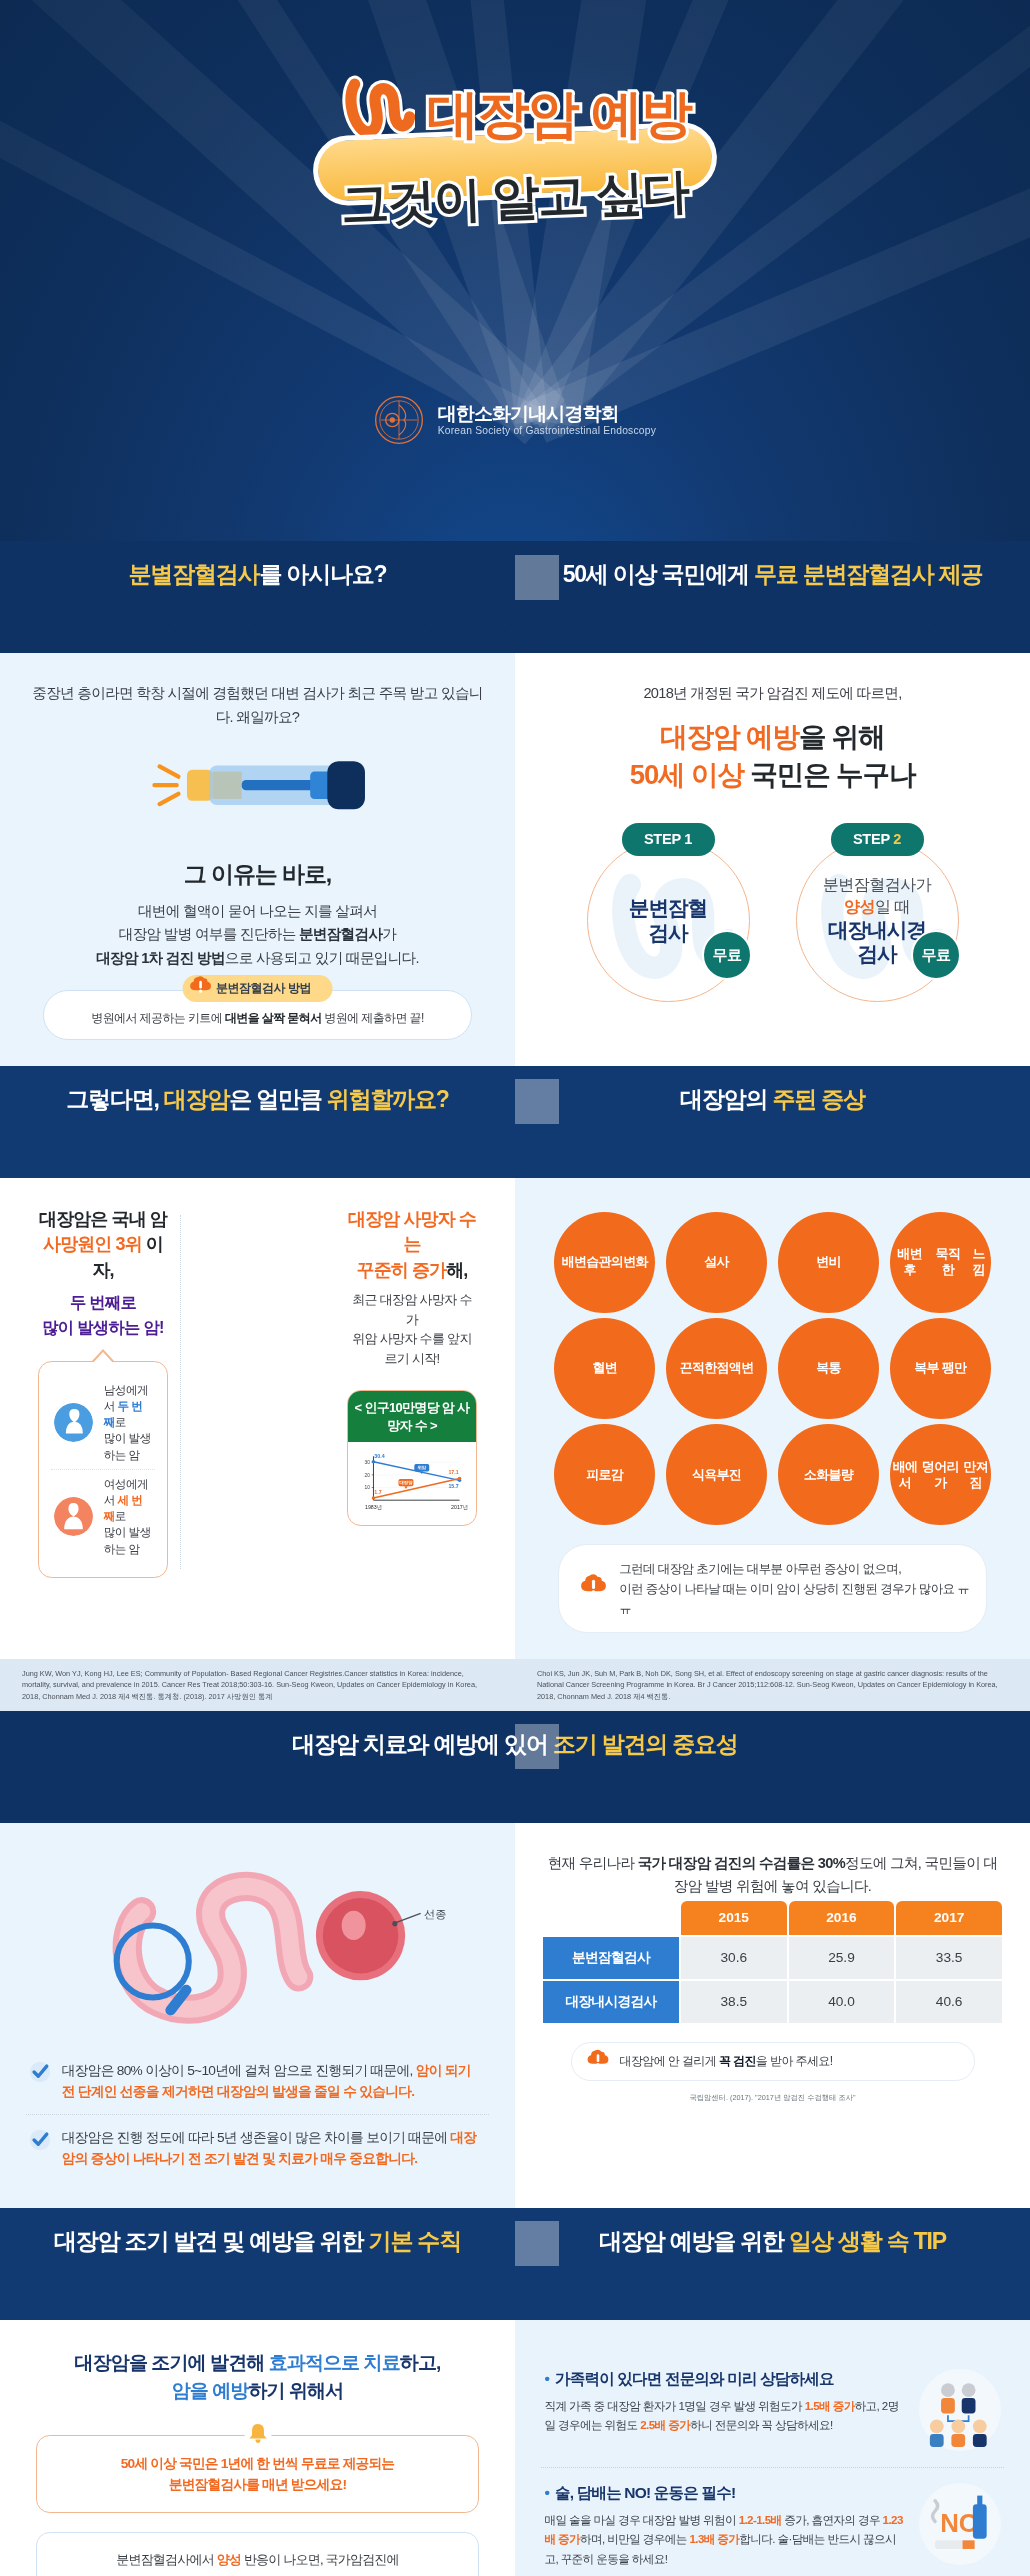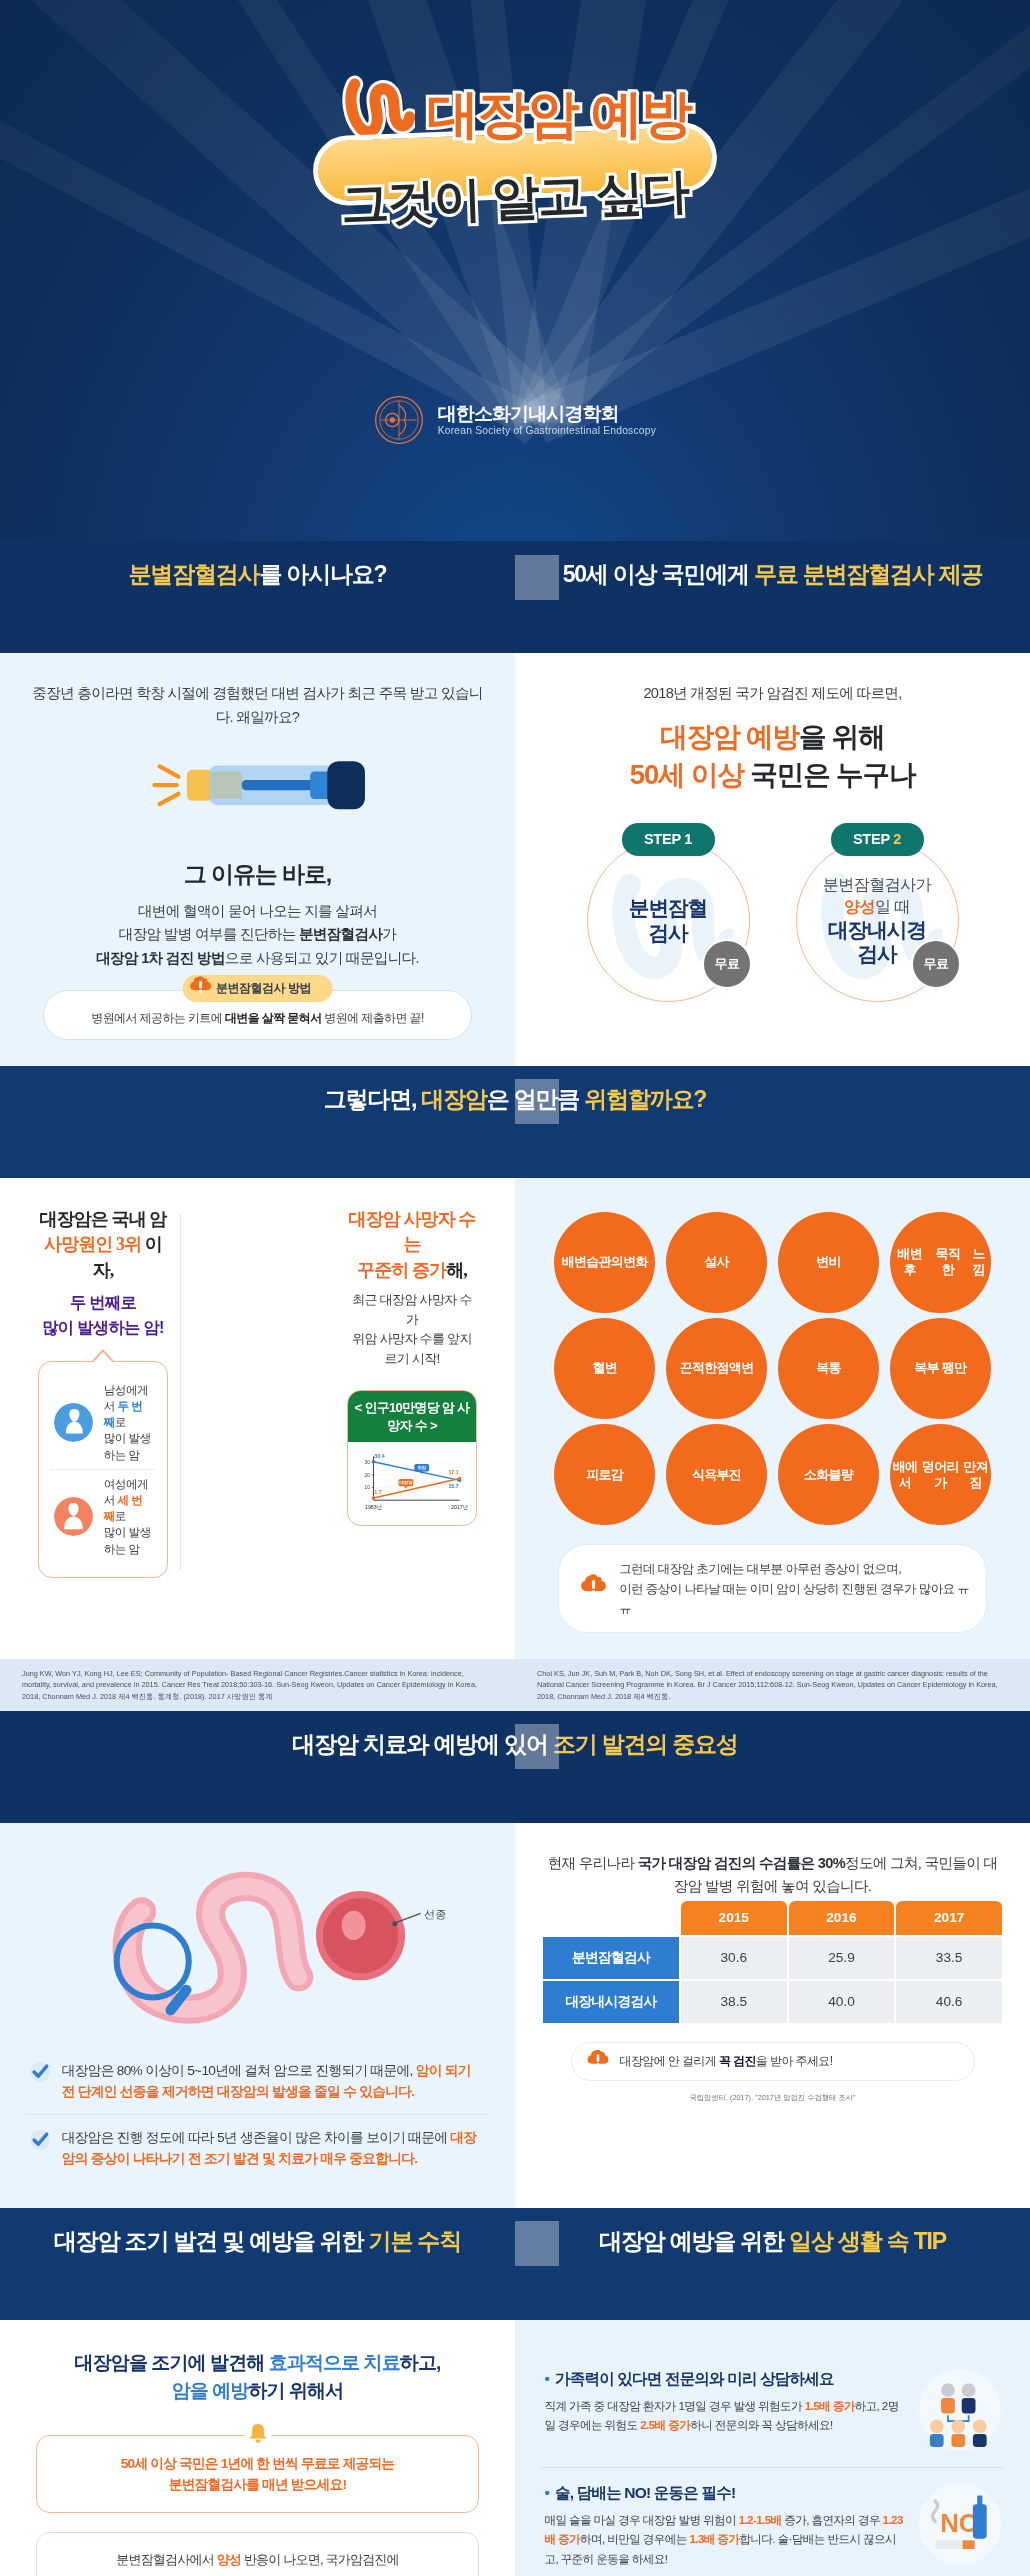--- a/index.html
+++ b/index.html
@@ -128,32 +128,32 @@
   .step-circle {
     margin: -16.3px auto 0; width: 163px; height: 163px; border-radius: 50%;
     border: 1.7px solid #f4b68e; display:flex; flex-direction:column;
     align-items:center; justify-content:center; position: relative; background: transparent;
   }
   .colon-bg { position:absolute; inset:0; display:flex; align-items:center; justify-content:center; opacity:.5; }
   .step-sub { position:relative; font-size: 16px; color:#4a5058; line-height:1.35; letter-spacing:-0.5px; }
   .step-sub .pos { color:#f26a21; font-weight:bold; }
   .step-main { position:relative; font-size: 20.6px; font-weight:bold; color:#17356b; line-height:1.2; letter-spacing:-1px; }
   .free {
-    position:absolute; right: -3.4px; bottom: 12px; width: 50px; height: 50px; border-radius: 50%;
-    background: #737373; border: 2.6px solid #ffffff;
+    position:absolute; right: -3.4px; bottom: 21px; width: 50px; height: 50px; border-radius: 50%;
+    background: #0f766e; border: 2.6px solid #ffffff;
     display:flex; align-items:center; justify-content:center;
-    color:#ffffff; font-size: 13px; font-weight:bold; letter-spacing:-0.5px;
+    color:#ffffff; font-size: 15px; font-weight:bold; letter-spacing:-0.5px;
   }
 
   
   .two-up { display:flex; gap: 0; }
   .two-up > div { flex:1; padding: 0 12px; }
   .vdash { width:0; border-left: 1.7px dotted #c9d6e4; margin: 8.6px 0; }
 
-  .stat-title { text-align:center; font-size: 18px; font-weight:bold; line-height:1.42; letter-spacing:-0.9px; color:#23282d;font-family:Liberation Serif, serif; }
+  .stat-title { text-align:center; font-size: 18px; font-weight:bold; line-height:1.42; letter-spacing:-0.9px; color:#23282d; }
   .stat-sub { text-align:center; font-size: 13px; line-height:1.5; letter-spacing:-0.7px; color:#3a3f45; margin-top: 6.9px; }
 
   .bubble {
     position: relative; margin-top: 22px; border: 1.7px solid #f4b68e;
     border-radius: 13.7px; background:#ffffff; padding: 13.7px 12px;
   }
   .bubble:after, .bubble:before {
     content:""; position:absolute; left: 50%; transform: translateX(-50%);
     width:0; height:0; border-left: 11px solid transparent; border-right: 11px solid transparent;
   }
@@ -413,20 +413,25 @@
   </div>
 
   <div class="band">
     <div class="band-head alt">
       <div>
         <div class="h-title">
           <span>그렇다면, </span><span class="hl">대장암</span><span>은 얼만큼 </span><span class="hl">위험할까요?</span>
         </div>
       </div>
       <div class="band-divider"></div>
+      <div>
+        <div class="h-title">
+          <span>대장암의 </span><span class="hl">주된 증상</span>
+        </div>
+      </div>
       <svg class="edge" viewBox="0 0 1200 40" preserveAspectRatio="none">
         <path d="M0 0 H1200 V4 L1175 38 L1150 4 L1125 38 L1100 4 L1075 38 L1050 4 L1025 38 L1000 4
                  L975 38 L950 4 L925 38 L900 4 L875 38 L850 4 L825 38 L800 4 L775 38 L750 4
                  L725 38 L700 4 L675 38 L650 4 L625 38 L600 4 L575 38 L550 4 L525 38 L500 4
                  L475 38 L450 4 L425 38 L400 4 L375 38 L350 4 L325 38 L300 4 L275 38 L250 4
                  L225 38 L200 4 L175 38 L150 4 L125 38 L100 4 L75 38 L50 4 L25 38 L0 4 Z" fill="#123a72"></path>
       </svg>
     </div>
 
     <div class="cols">

